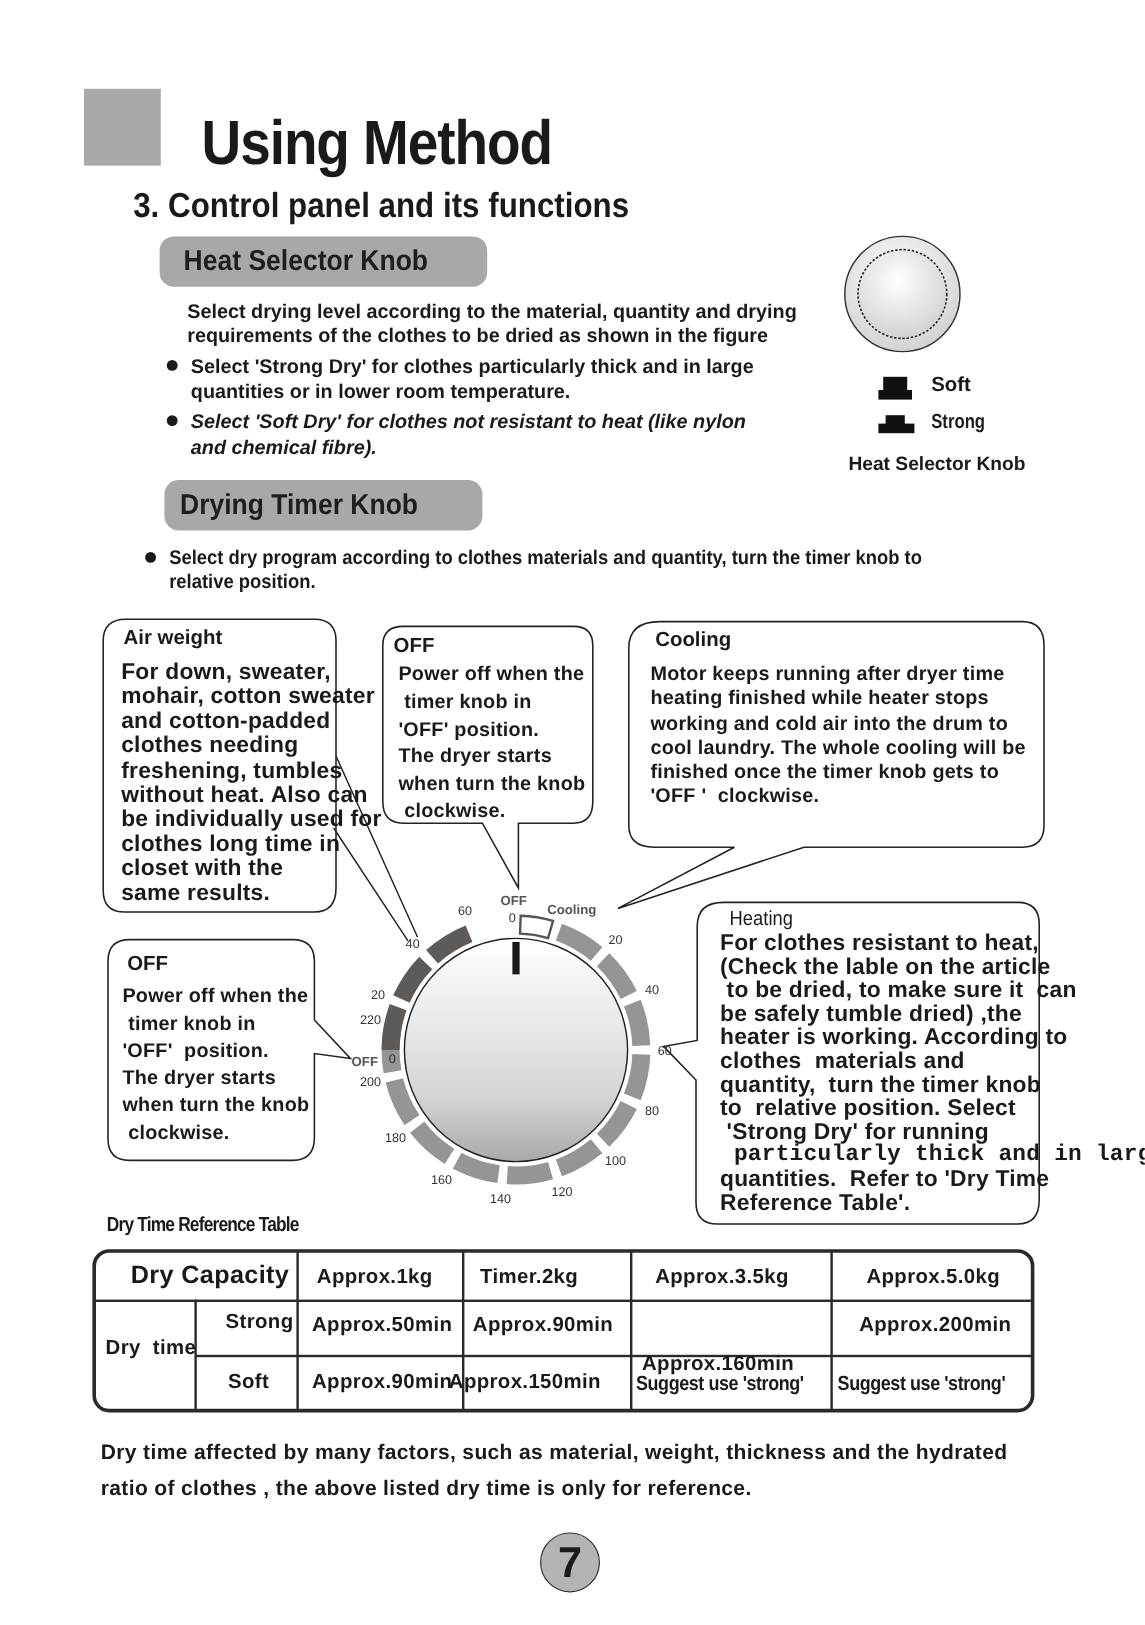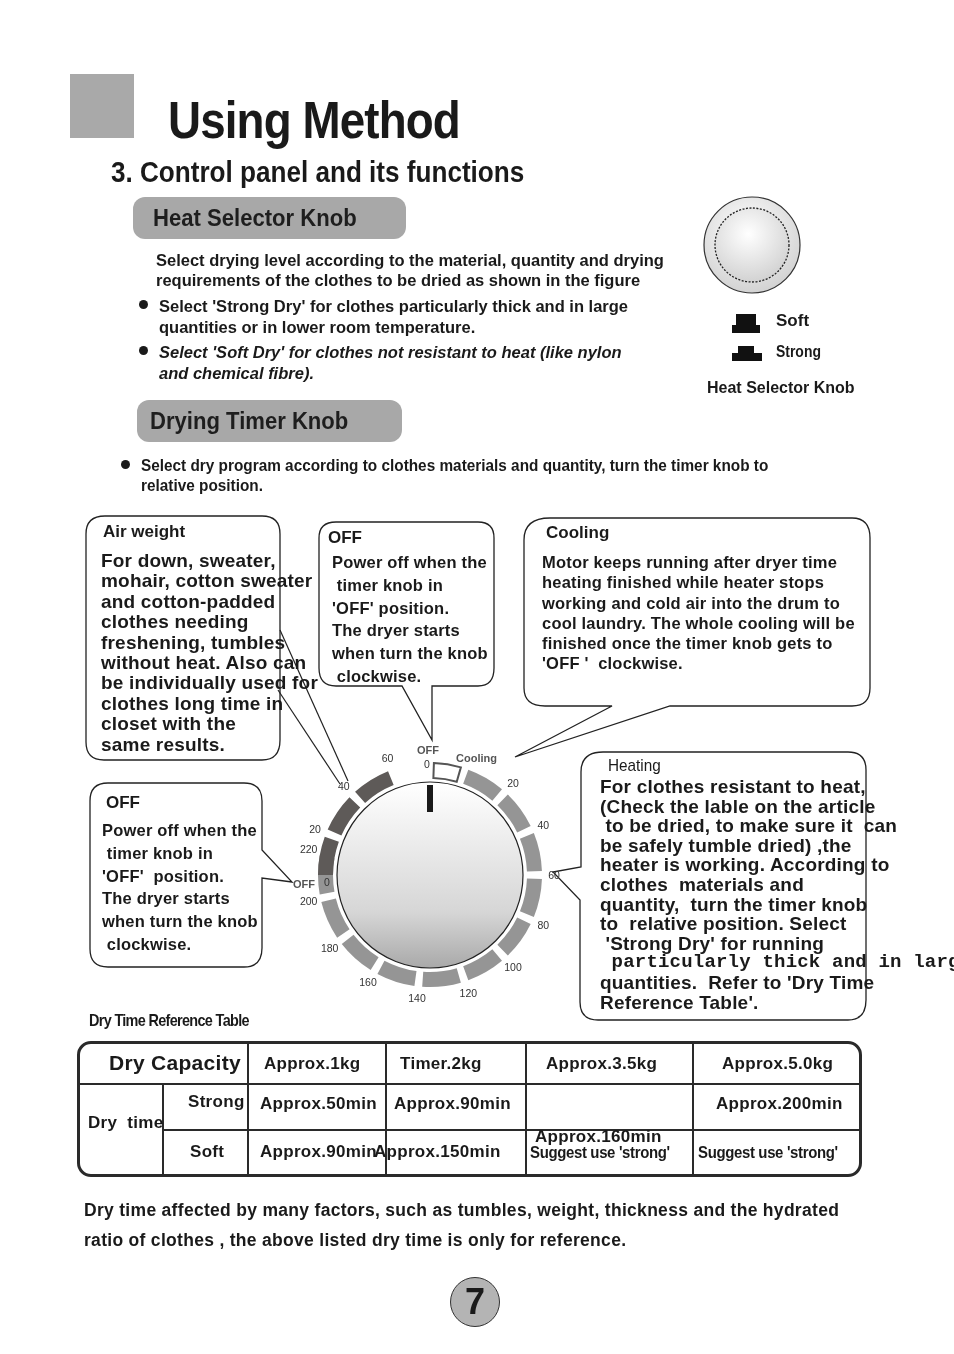--- a/index.html
+++ b/index.html
@@ -242,17 +242,17 @@
 <div class="cell" style="left:394px; top:1094px;">Approx.90min</div>
 <div class="cell" style="left:535px; top:1095px;margin-top:32px;">Approx.160min</div>
 <div class="cell" style="left:716px; top:1094px;">Approx.200min</div>
 
 <div class="cell" style="left:190px; top:1142px;">Soft</div>
 <div class="cell" style="left:260px; top:1142px;">Approx.90min</div>
 <div class="cell" style="left:374px; top:1142px;text-align:center;">Approx.150min</div>
 <div class="cell" style="left:530px; top:1143px; letter-spacing:-0.4px; transform:scaleX(0.88); transform-origin:left top;">Suggest use 'strong'</div>
 <div class="cell" style="left:698px; top:1143px; letter-spacing:-0.4px; transform:scaleX(0.88); transform-origin:left top;">Suggest use 'strong'</div>
 
-<div class="abs footer-text" style="top:1200px;">Dry time affected by many factors, such as tumbles, weight, thickness and the hydrated</div>
+<div class="abs footer-text" style="top:1200px;">Dry time affected by many factors, such as material, weight, thickness and the hydrated</div>
 <div class="abs footer-text" style="top:1230px;">ratio of clothes , the above listed dry time is only for reference.</div>
 <div class="abs page-number">
   <span>7</span>
 </div>
 
 </body></html>

